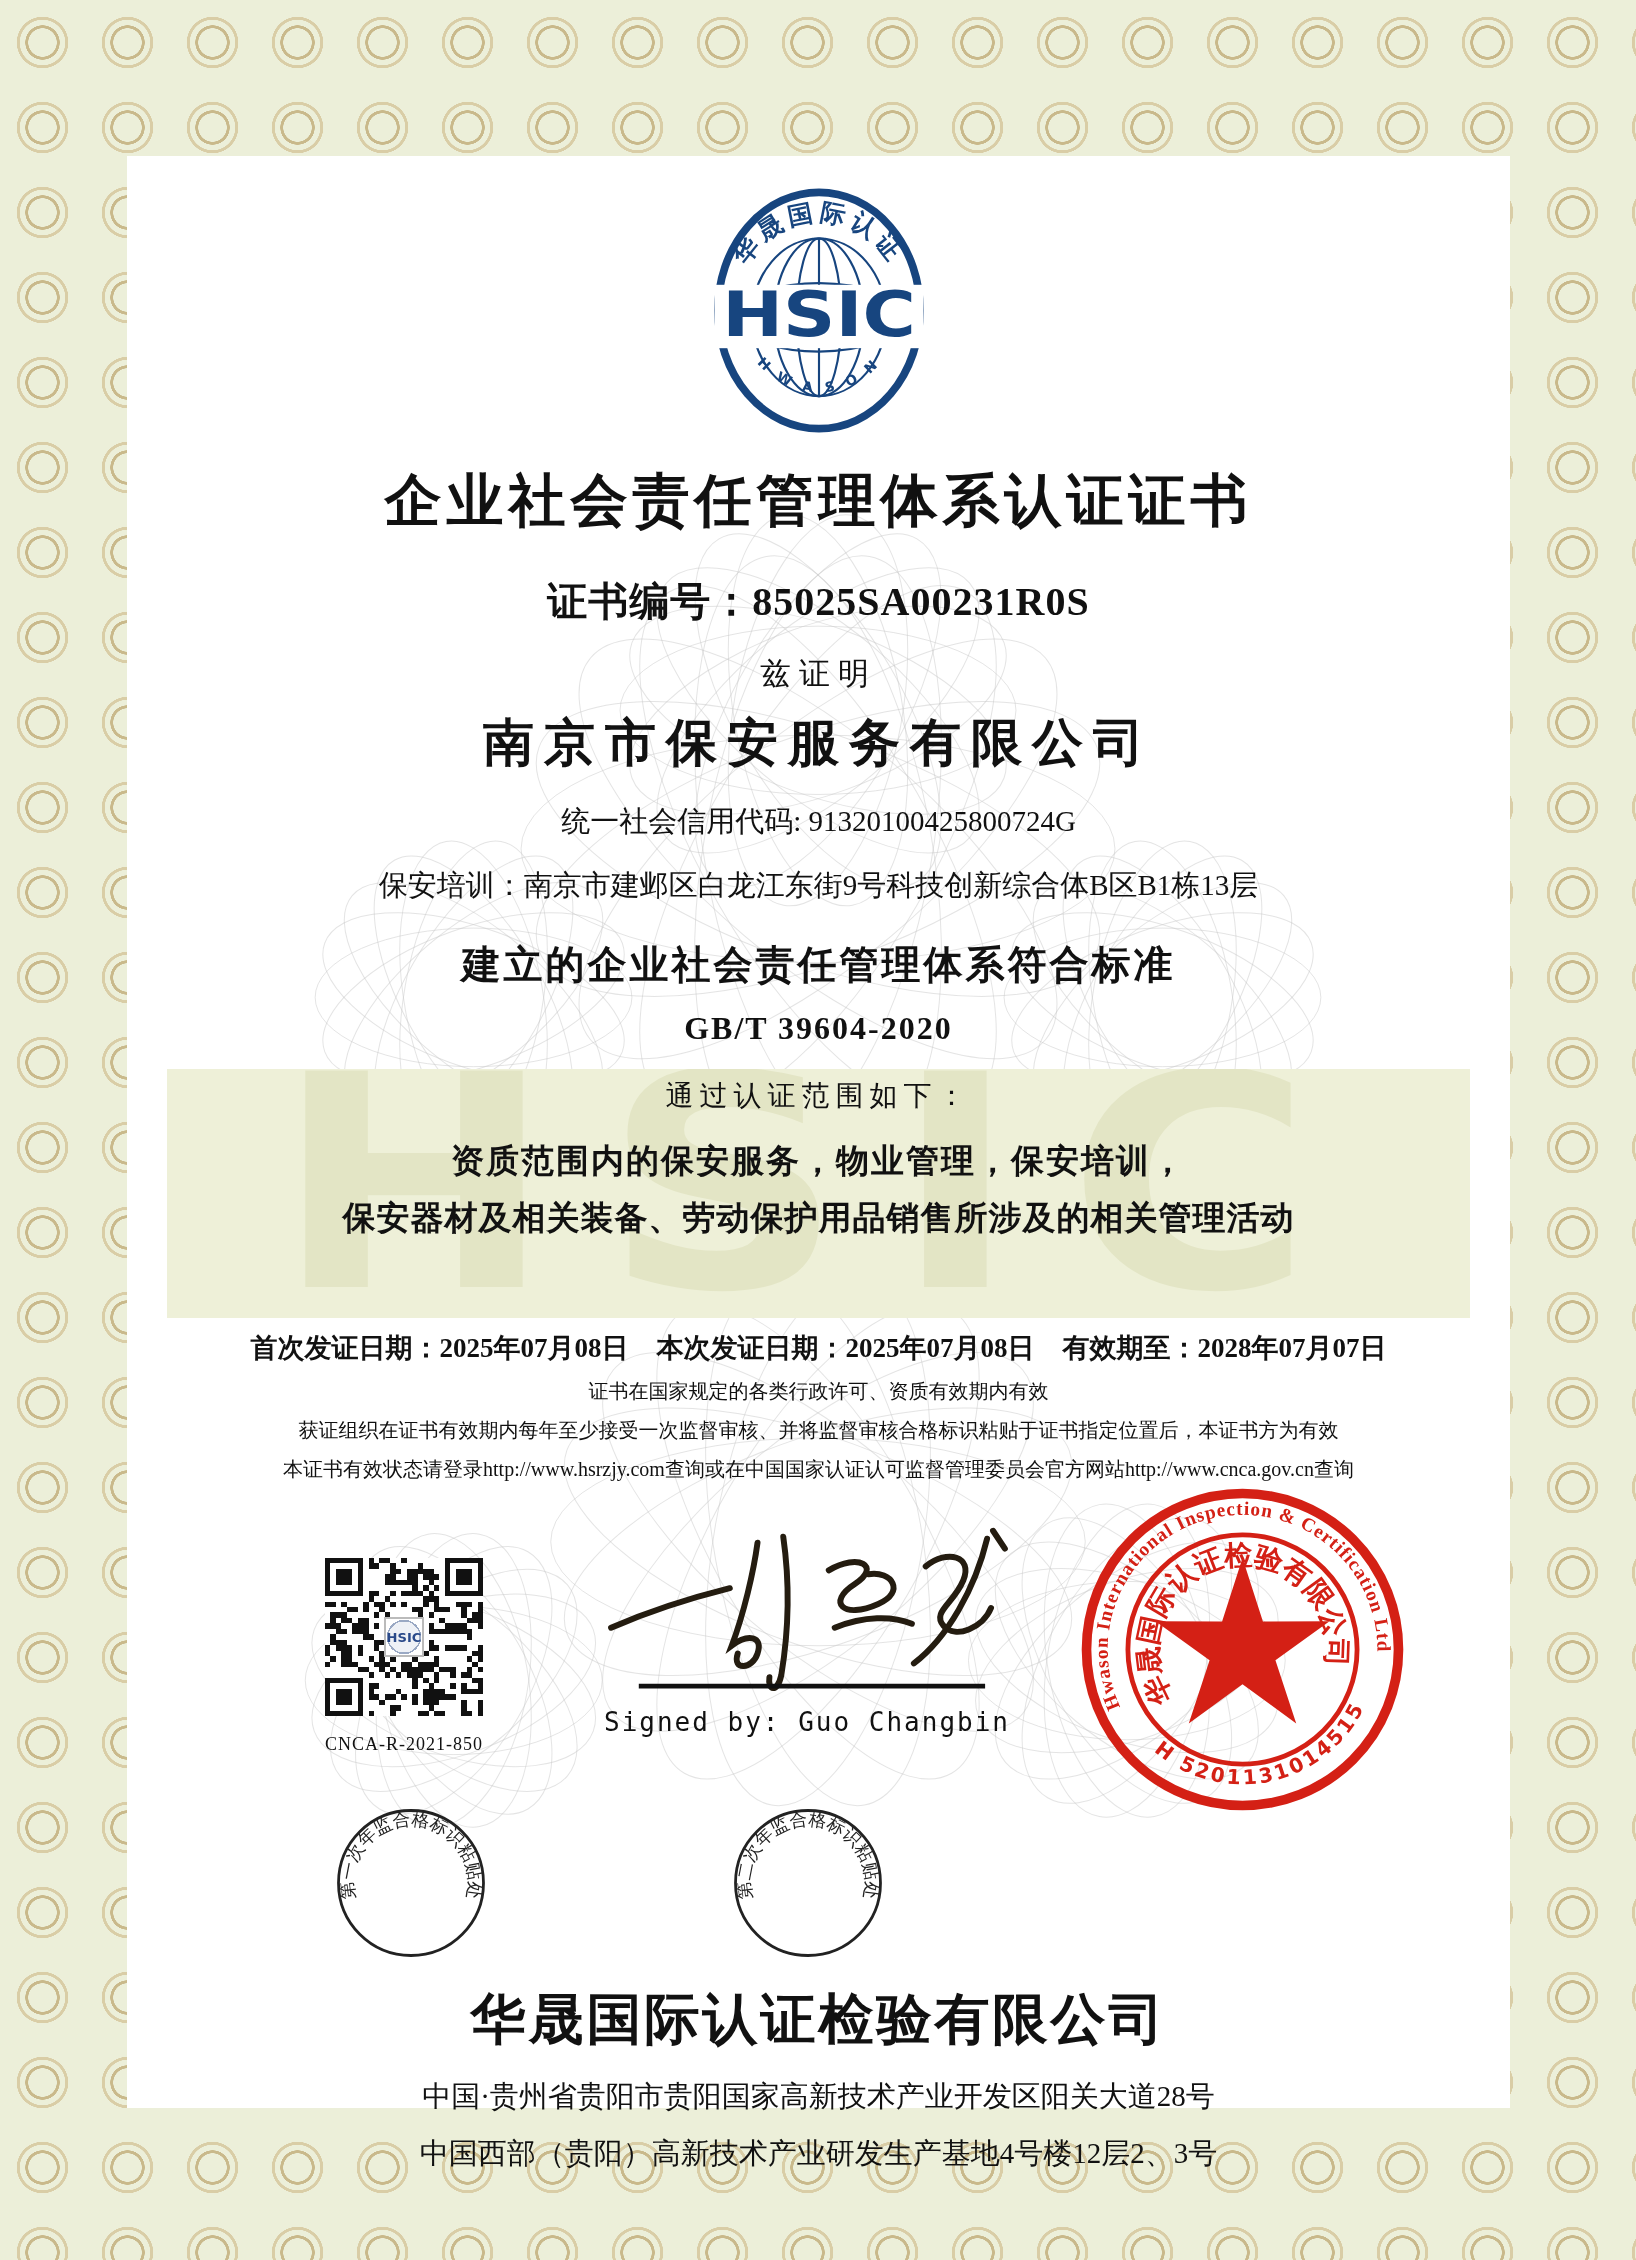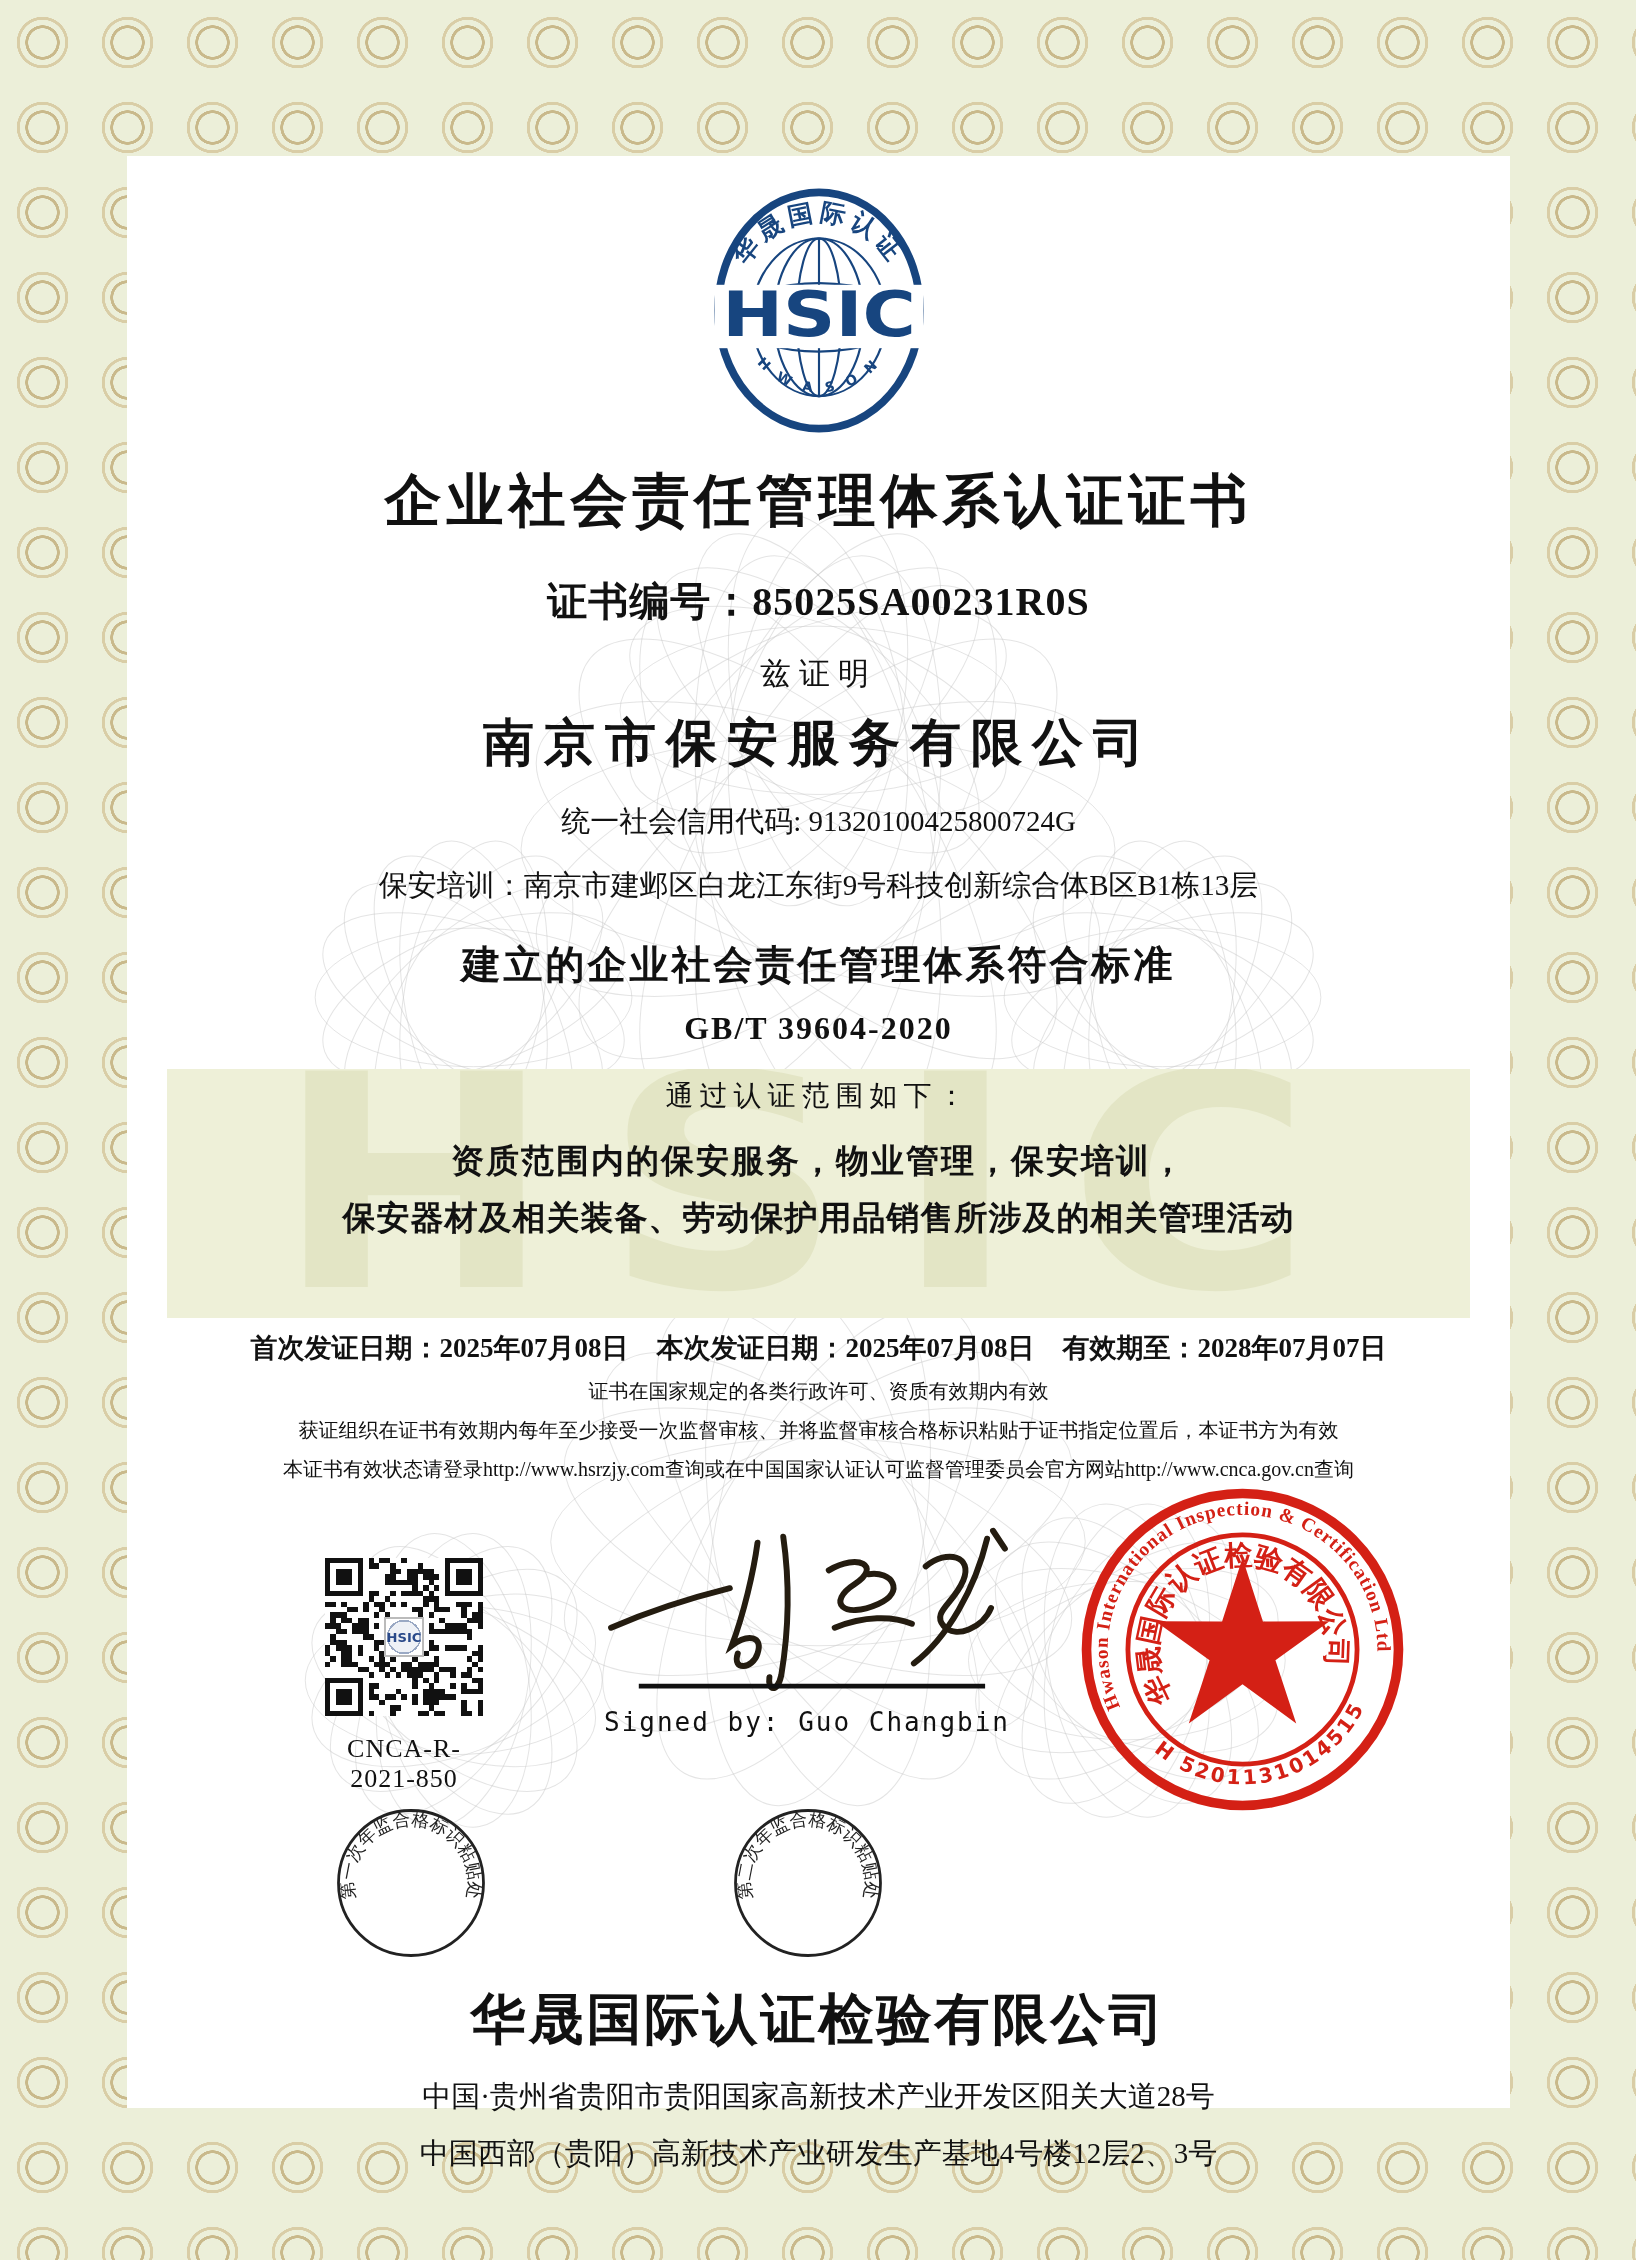--- a/index.html
+++ b/index.html
@@ -46,21 +46,21 @@
   .scope-l1{margin:24px 0 0;font-size:33px;font-weight:bold;letter-spacing:2px;}
   .scope-l2{margin:12px 0 0;font-size:33px;font-weight:bold;letter-spacing:1px;}
 
   .dates{margin:12px 0 0;font-size:27px;font-weight:bold;white-space:nowrap;}
   .dates span{margin:0 14px;}
   .notes{margin:10px 0 0;}
   .notes p{margin:12px 0 0;font-size:20px;}
 
   .lower{position:relative;height:500px;margin-top:6px;}
   .qr-block{position:absolute;left:193px;top:69px;width:168px;}
-  .qr-caption{margin:14px 0 0;font-size:26px;letter-spacing:1px;}
+  .qr-caption{margin:14px 0 0;font-size:18px;letter-spacing:1px;}
   .sig-block{position:absolute;left:472px;top:20px;width:416px;}
   .sig-caption{
     margin:6px 0 0;font-family:"DejaVu Sans Mono","Liberation Mono",monospace;
     font-size:26px;letter-spacing:2px;
   }
   .seal{position:absolute;left:947px;top:-8px;}
   .seal text{fill:#d42015;}
   .stamp-circle{position:absolute;top:315px;}
   .stamp-circle.c1{left:205px;}
   .stamp-circle.c2{left:602px;}

